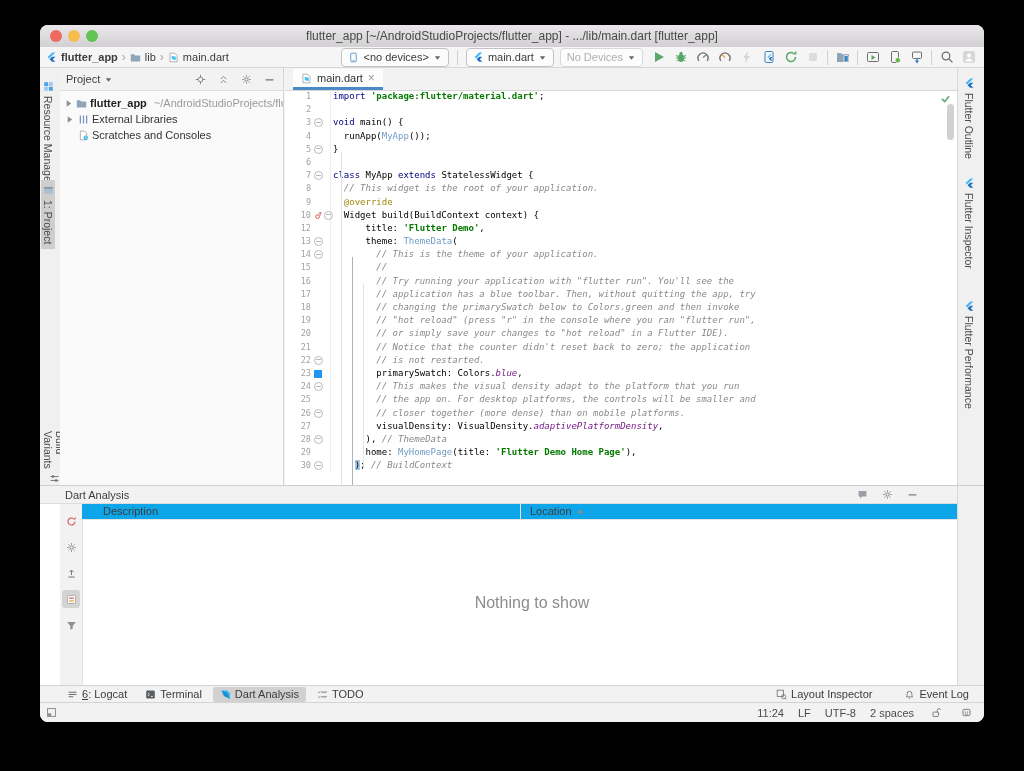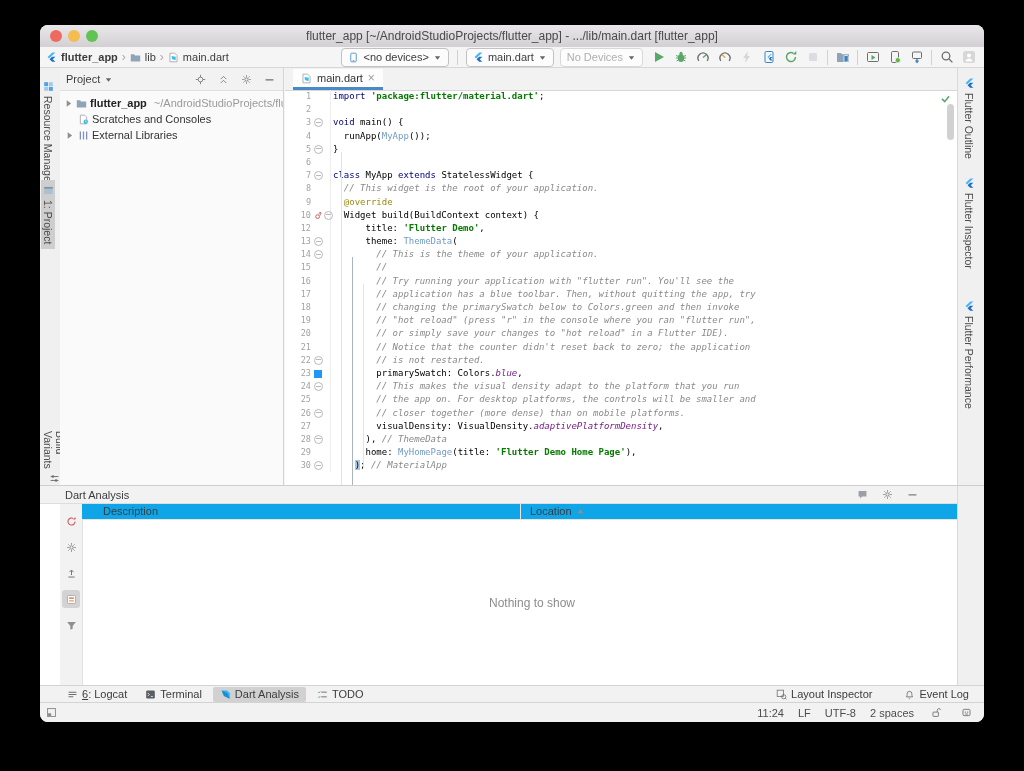--- a/index.html
+++ b/index.html
@@ -78,21 +78,21 @@
   .an-acts{margin-left:auto;display:flex;gap:10px;align-items:center;margin-right:56px;}
   .an-side{position:absolute;left:20px;top:18px;bottom:0;width:22px;background:#f3f2f3;border-right:1px solid #e3e2e3;
            display:flex;flex-direction:column;align-items:center;padding-top:8px;gap:8px;}
   .an-side .abtn{width:18px;height:18px;}
   .an-side .abtn.on{background:#d4d3d4;}
   .an-cols{position:absolute;left:42px;top:18px;right:26px;height:15px;background:#0ea5e9;border-bottom:1px solid #e5e4e5;
            color:#3c3c3c;}
   .an-col1{position:absolute;left:21px;top:1px;} .an-col2{position:absolute;left:448px;top:1px;display:flex;gap:4px;align-items:center;}
   .an-colsep{position:absolute;left:438px;top:0;bottom:0;width:1px;background:#e5e4e5;}
   .an-body{position:absolute;left:42px;top:33px;right:26px;bottom:0;display:flex;align-items:center;justify-content:center;}
-  .an-empty{color:#8c8c8c;font-size:12px;padding-left:24px;}
+  .an-empty{color:#8c8c8c;font-size:16px;padding-left:24px;}
   .an-right-stripe{position:absolute;right:0;top:0;bottom:0;width:26px;background:#f1f0f1;border-left:1px solid #dad9da;}
   
   .twbar{position:absolute;left:0;top:660px;width:100%;height:17px;background:#f3f2f3;border-top:1px solid #d4d3d4;
          display:flex;align-items:center;padding:0 8px 0 20px;box-sizing:border-box;gap:4px;}
   .twtab{display:flex;align-items:center;gap:4px;height:15px;padding:0 7px;color:#3c3c3c;border-radius:2px;}
   .twtab.on{background:#d2d1d2;}
   .twtab .mn{text-decoration:underline;}
   .tw-right{margin-left:auto;display:flex;gap:18px;align-items:center;}
   .statusbar{position:absolute;left:0;top:677px;width:100%;height:20px;background:#f3f2f3;border-top:1px solid #d4d3d4;
              display:flex;align-items:center;padding:0 10px 0 6px;box-sizing:border-box;color:#4c4c4c;}
@@ -410,45 +410,45 @@
               </span>
    <span class="ico sm">
                 <svg viewBox="0 0 14 14">
                   <path fill="#90a4b8" d="M1 3h4.2l1.2 1.4H13V12H1z"></path>
                 </svg>
               </span>
    <span class="b">flutter_app</span>
    <span class="detail">~/AndroidStudioProjects/flu</span>
  </div>
             <div class="trow">
-   <span class="chev-slot"></span>
-   <span class="ico sm">
-                <svg viewBox="0 0 14 14">
-                  <path fill="#fff" stroke="#9e9e9e" d="M3 1.5h5.5L11 4v8.5H3z"></path>
-                  <circle cx="9.8" cy="9.8" r="2.8" fill="#40b6e0"></circle>
-                  <path stroke="#fff" fill="none" d="M9.8 8.2v1.7l1 .8"></path>
-                </svg>
-              </span>
-   <span class="">Scratches and Consoles</span>
-
- </div>
-            <div class="trow">
    <span class="chev-slot">
                 <span class="ico xs">
                   <svg viewBox="0 0 10 10">
                     <path fill="#8f8f8f" d="M3 1.5 8 5 3 8.5z"></path>
                   </svg>
                 </span>
               </span>
    <span class="ico sm">
                 <svg viewBox="0 0 14 14">
                   <path stroke="#7d8ec9" stroke-width="1.6" d="M3 2v10M7 2v10M11 2v10"></path>
                 </svg>
               </span>
    <span class="">External Libraries</span>
+
+ </div>
+            <div class="trow">
+   <span class="chev-slot"></span>
+   <span class="ico sm">
+                <svg viewBox="0 0 14 14">
+                  <path fill="#fff" stroke="#9e9e9e" d="M3 1.5h5.5L11 4v8.5H3z"></path>
+                  <circle cx="9.8" cy="9.8" r="2.8" fill="#40b6e0"></circle>
+                  <path stroke="#fff" fill="none" d="M9.8 8.2v1.7l1 .8"></path>
+                </svg>
+              </span>
+   <span class="">Scratches and Consoles</span>
 
  </div>
           </div>
       </div>
 
       <div class="editor">
         <div class="tabbar">
           <div class="tab">
             <span class="ico sm">
                 <svg viewBox="0 0 14 14">
@@ -628,21 +628,21 @@
               <div class="cl ">
    <span class="ln">29</span>
    <span class="gut"></span>
    <span class="codetxt">      home: <span class="tk-ty">MyHomePage</span>(title: <span class="tk-s">'Flutter Demo Home Page'</span>),</span>
               </div>
               <div class="cl ">
    <span class="ln">30</span>
    <span class="gut">
                   <span class="fold"></span>
                 </span>
-   <span class="codetxt">    <span class="tk-br">)</span>; <span class="tk-c">// MaterialApp</span></span>
+   <span class="codetxt">    <span class="tk-br">)</span>; <span class="tk-c">// BuildContext</span></span>
               </div>
             </div>
           <div class="guide" style="left:55.8px;top:61.6px;height:343px;background:#e3e3e3;"></div>
           <div class="guide" style="left:66.7px;top:167.2px;height:237px;background:#a8b4bf;"></div>
           <div class="guide" style="left:77.5px;top:193.6px;height:184px;background:#e3e3e3;"></div>
           <span class="edit-check ico sm">
               <svg viewBox="0 0 14 14">
                 <path fill="none" stroke="#59a869" stroke-width="2" d="M2.5 7.5 6 11l5.5-7"></path>
               </svg>
             </span>

